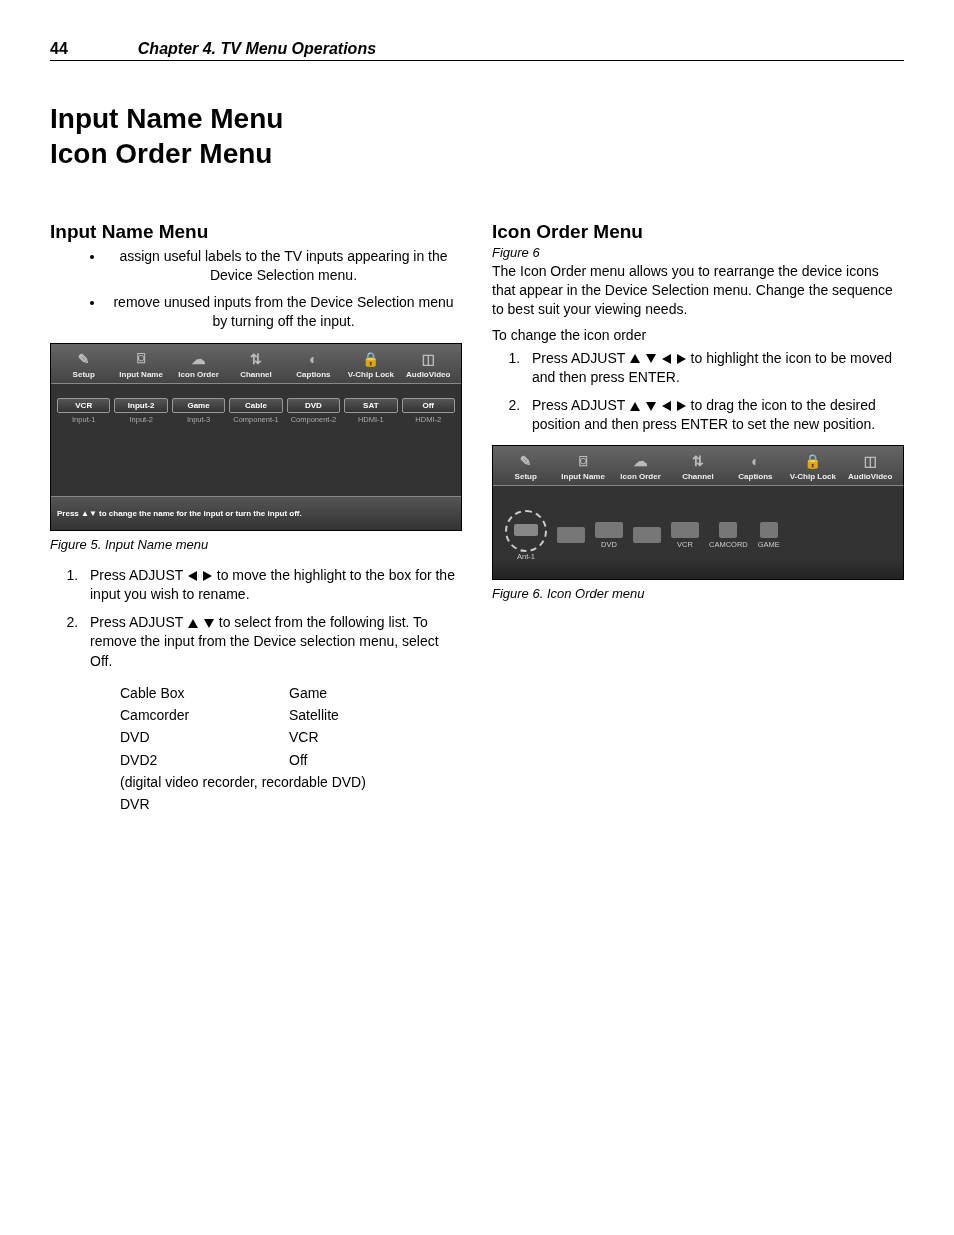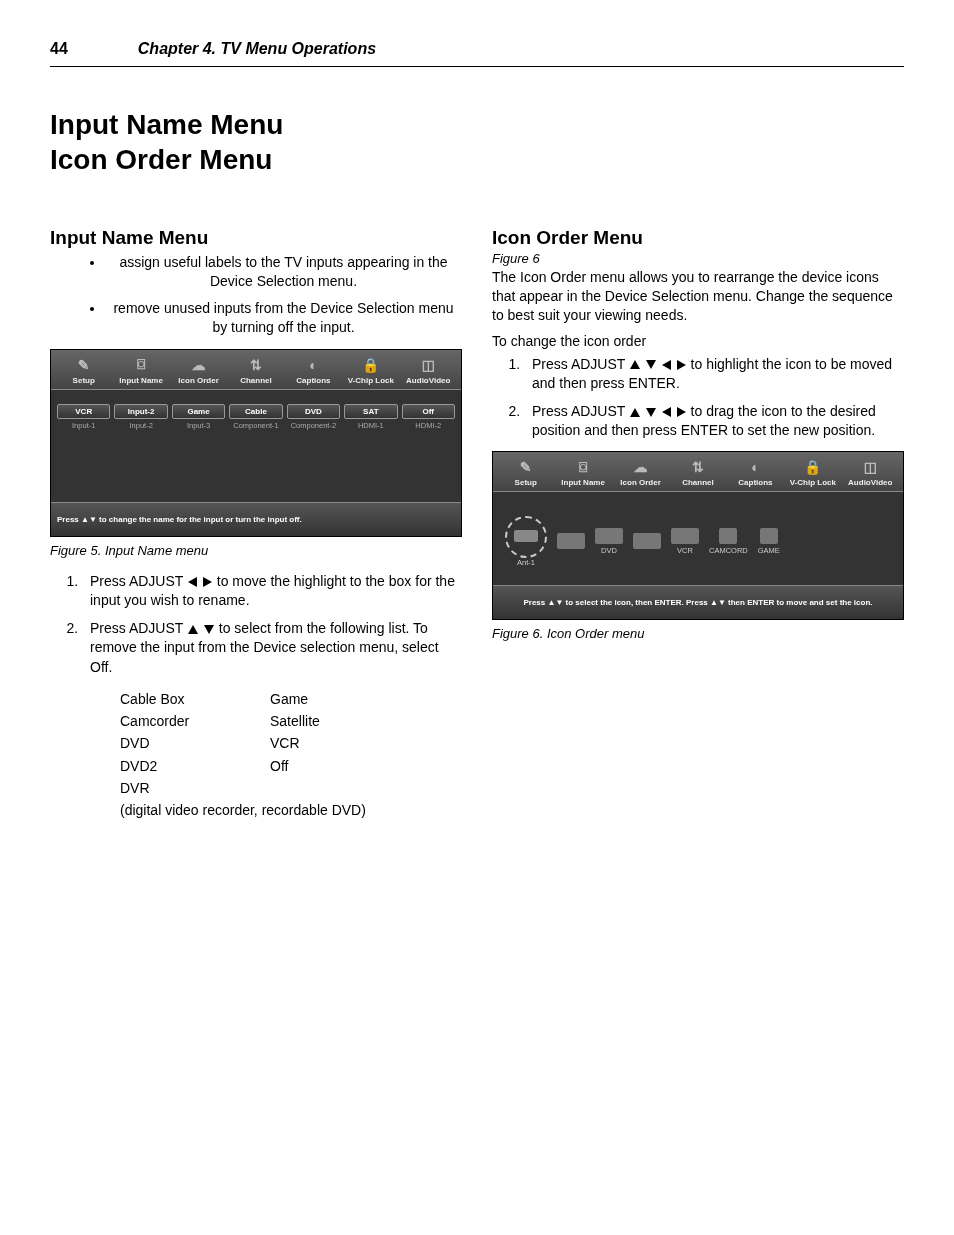--- a/index.html
+++ b/index.html
@@ -7,21 +7,21 @@
     margin: 0;
     padding: 40px 50px;
     font-size: 14px;
     color: #000;
     width: 854px;
   }
   .header-row {
     display: flex;
     align-items: baseline;
     border-bottom: 1.5px solid #000;
-    padding-bottom: 8px;
+    padding-bottom: 2px;
     margin-bottom: 40px;
   }
   .page-num {
     font-weight: bold;
     font-size: 16px;
     margin-right: 70px;
   }
   .chapter {
     font-weight: bold;
     font-style: italic;
@@ -173,21 +173,21 @@
   .fig-caption {
     font-style: italic;
     font-size: 13px;
     margin: 4px 0 14px 0;
   }
   .name-grid {
     margin-left: 70px;
     font-size: 14px;
     line-height: 1.6;
   }
-  .name-grid .row { display:flex; }
+  .name-grid .row { display:flex;gap:19px; }
   .name-grid .c1 { width: 150px; }
   .name-grid .c2 { }
 </style>
 </head>
 <body>
 
 <div class="header-row">
   <div class="page-num">44</div>
   <div class="chapter">Chapter 4. TV Menu Operations</div>
 </div>
@@ -272,24 +272,24 @@
         </div>
       <div class="row">
           <div class="c1">DVD</div>
           <div class="c2">VCR</div>
         </div>
       <div class="row">
           <div class="c1">DVD2</div>
           <div class="c2">Off</div>
         </div>
       <div class="row">
+          <div>(digital video recorder, recordable DVD)</div>
+        </div>
+      <div class="row">
           <div class="c1">DVR</div>
-        </div>
-      <div class="row">
-          <div>(digital video recorder, recordable DVD)</div>
         </div>
     </div>
   </div>
 
   <div class="col">
     <div class="sec-title">Icon Order Menu</div>
     <div class="fig-ref">Figure 6</div>
     <div class="para">The Icon Order menu allows you to rearrange the device icons that appear in the Device Selection menu.  Change the sequence to best suit your viewing needs.</div>
 
     <div class="sub-bold">To change the icon order</div>
@@ -340,17 +340,16 @@
           <div class="tv-icon-item">
               <div class="shape" style="width:18px;"></div>
               <div>CAMCORD</div>
             </div>
           <div class="tv-icon-item">
               <div class="shape" style="width:18px;"></div>
               <div>GAME</div>
             </div>
         </div>
       </div>
-      <div class="tv-footer" style="text-align:center;">Press ▲▼ to select the icon, then ENTER.  Press ▲▼ then ENTER to move and set the icon.</div>
     </div>
     <div class="fig-caption">Figure 6.  Icon Order menu</div>
   </div>
 </div>
 
 </body></html>

